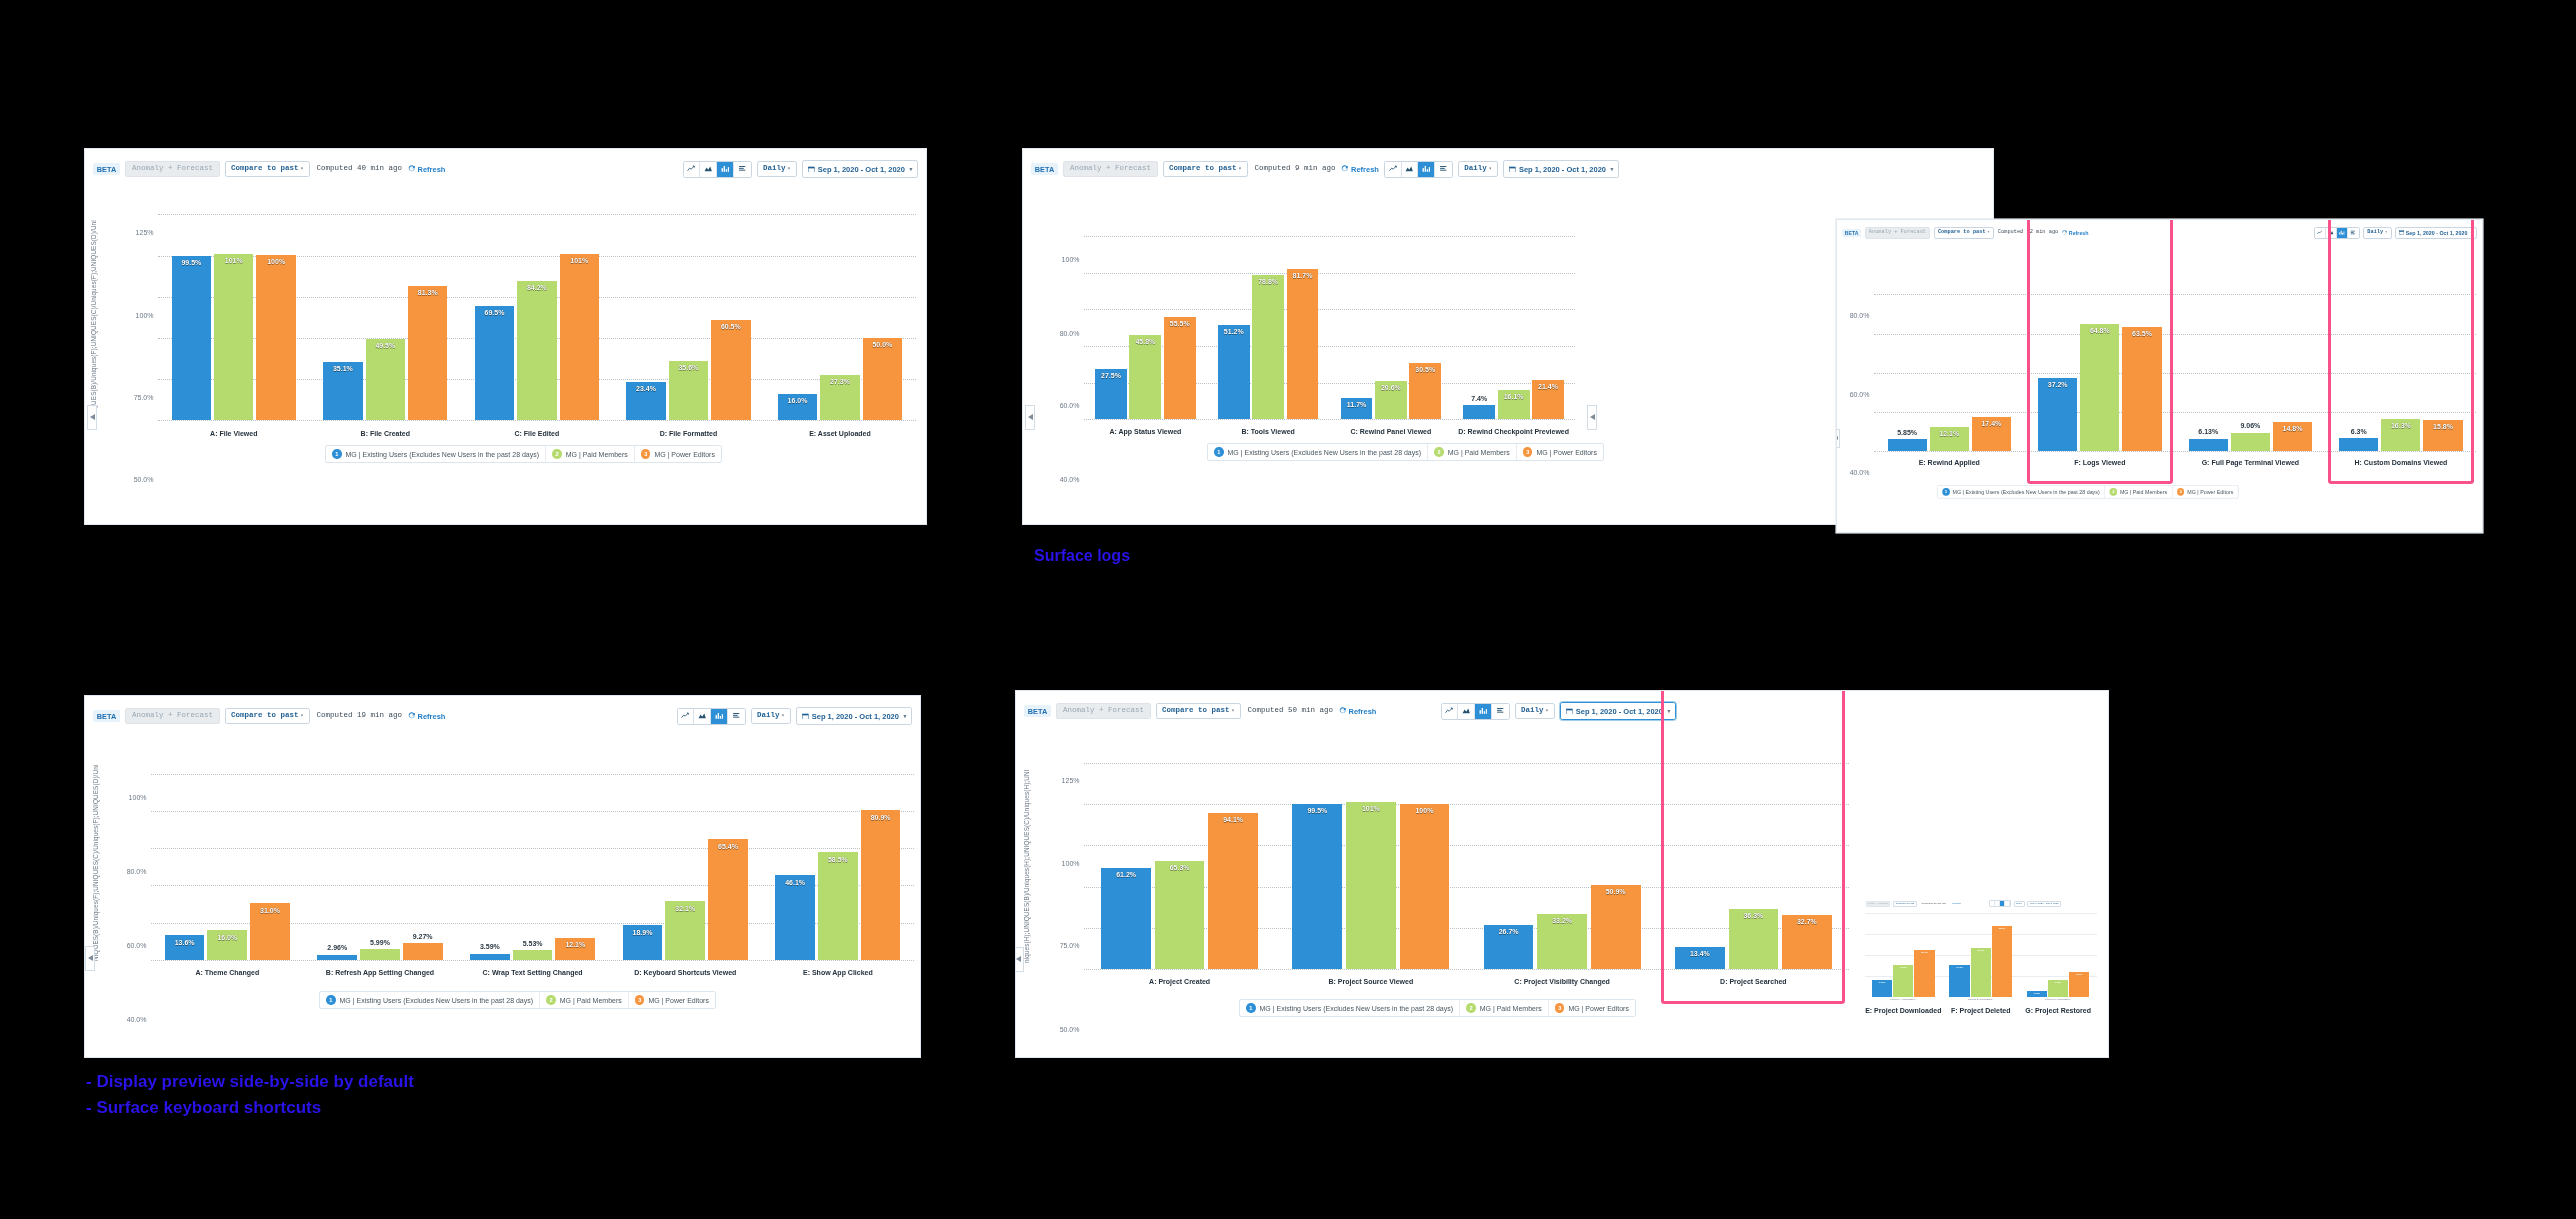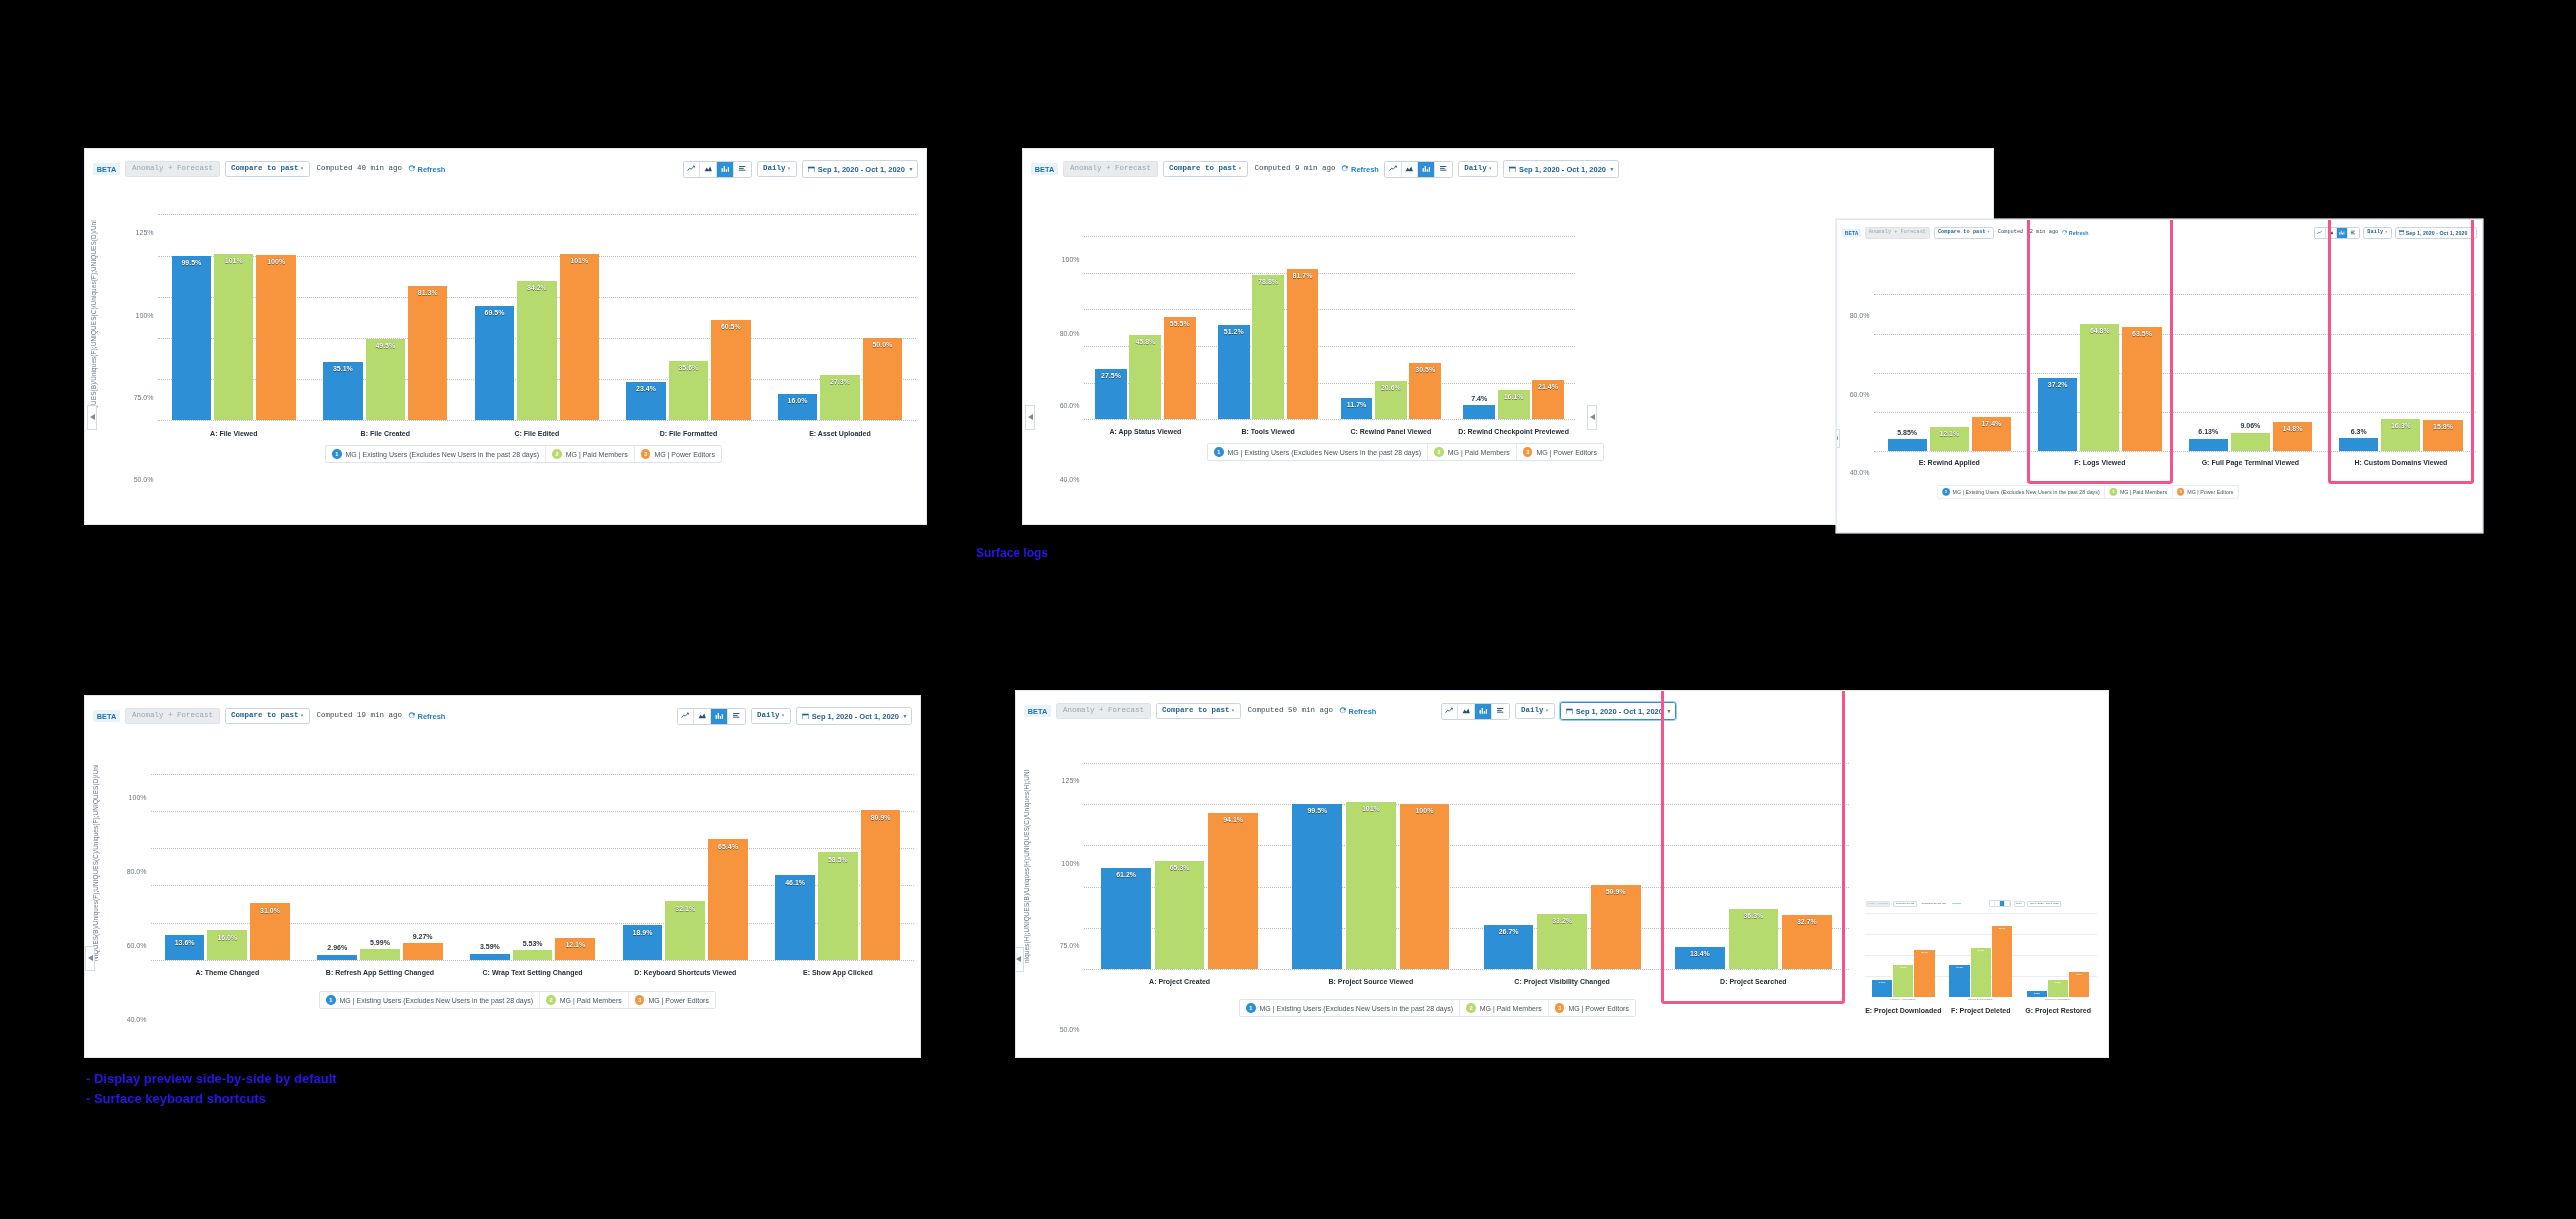--- a/index.html
+++ b/index.html
@@ -983,18 +983,18 @@
             <span>MG | Paid Members</span>
           </div>
           <div class="lg">
             <span class="dot" style="background: rgb(246, 149, 61);">3</span>
             <span>MG | Power Editors</span>
           </div>
         </div>
       </div>
   </div>
 
-  <div class="annot" style="left:976px; top:544px; font-size:12px;">Surface logs</div>
-  <div class="annot" style="left:86px; top:1069px; font-size:13px;">- Display preview side-by-side by default
+  <div class="annot" style="left:1034px; top:544px; font-size:16px;">Surface logs</div>
+  <div class="annot" style="left:86px; top:1069px; font-size:17px;">- Display preview side-by-side by default
 - Surface keyboard shortcuts</div>
 
 </div>
 
 
 </body></html>

